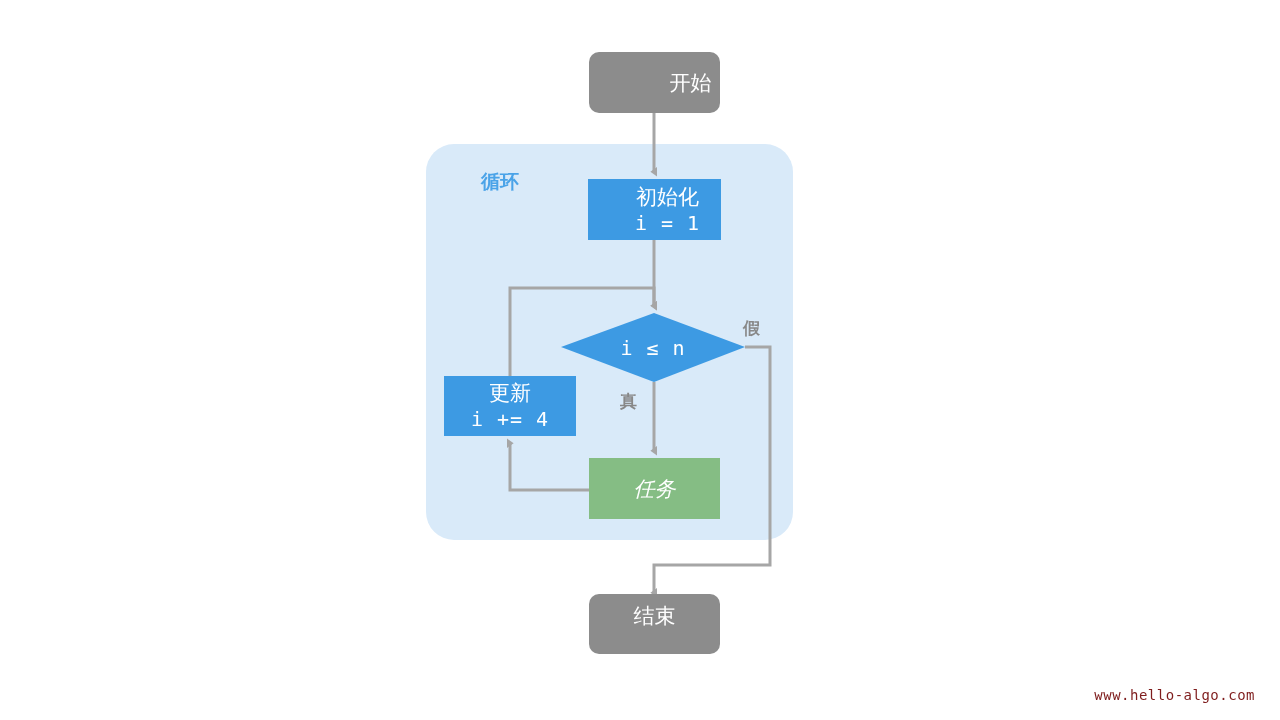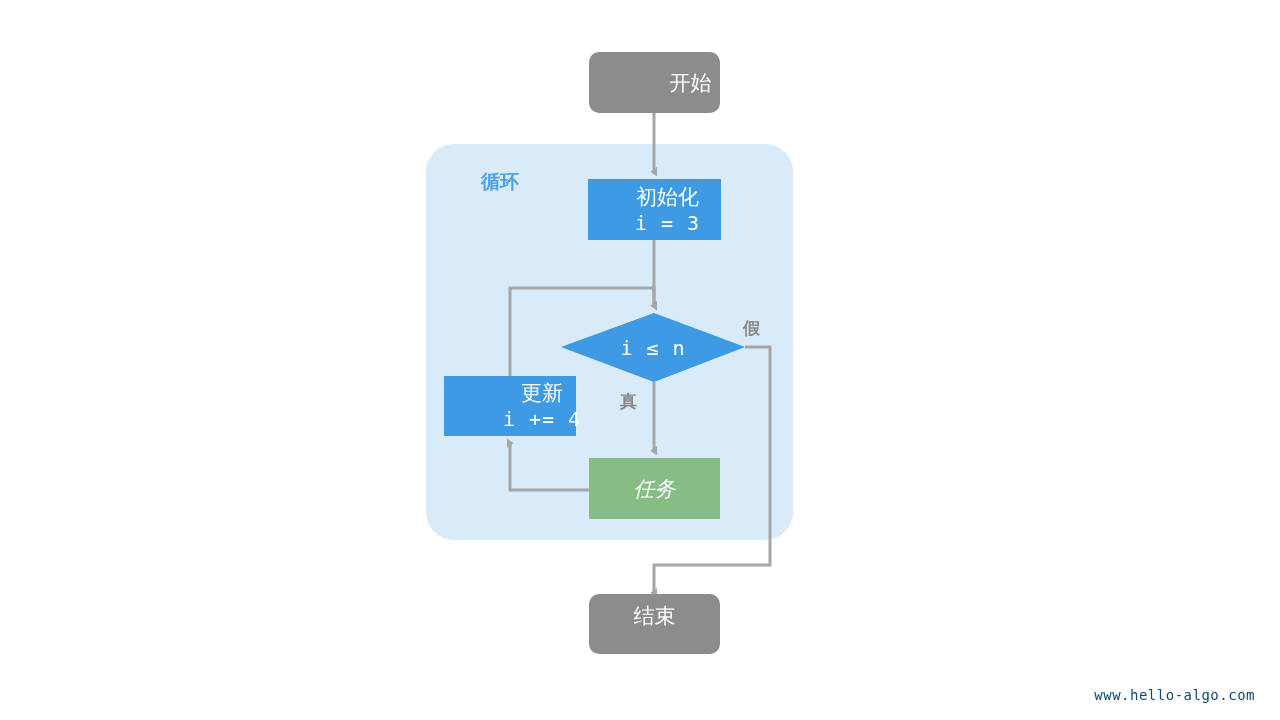--- a/index.html
+++ b/index.html
@@ -55,21 +55,21 @@
     color: #4aa3e8;
     font-family: "Liberation Sans", sans-serif;
     font-size: 19px;
     font-weight: bold;
     line-height: 19px;
   }
   .watermark {
     position: absolute;
     right: 25px;
     bottom: 17px;
-    color: #0c4a6e;
+    color: #7f1d1d;
     font-family: "DejaVu Sans Mono", monospace;
     font-size: 14px;
     letter-spacing: 0.5px;
   }
 </style>
 </head>
 <body>
 
 <svg id="canvas" viewBox="0 0 1280 720">
   <defs>
@@ -106,28 +106,28 @@
 </svg>
 
 <div class="group-label" style="left:481px; top:172px;">循环</div>
 
 <div class="node-label" style="left:589px; top:52px; width:131px; height:61px;padding-left:36px;">
   <span class="cn">开始</span>
 </div>
 
 <div class="node-label" style="left:588px; top:179px; width:159px; height:61px;">
   <span class="cn">初始化</span>
-  <span class="code">i = 3</span>
+  <span class="code">i = 1</span>
 </div>
 
 <div class="node-label" style="left:561px; top:313px; width:184px; height:69px;">
   <span class="code">i ≤ n</span>
 </div>
 
-<div class="node-label" style="left:444px; top:376px; width:132px; height:60px;padding-left:32px;">
+<div class="node-label" style="left:444px; top:376px; width:132px; height:60px;">
   <span class="cn">更新</span>
   <span class="code">i += 4</span>
 </div>
 
 <div class="node-label" style="left:589px; top:458px; width:131px; height:61px;font-style:italic;">
   <span class="cn">任务</span>
 </div>
 
 <div class="node-label" style="left:589px; top:594px; width:131px; height:44px;">
   <span class="cn">结束</span>

